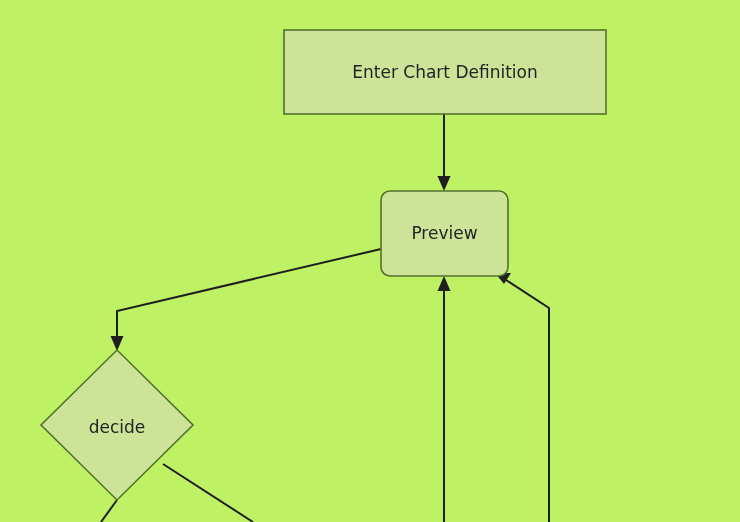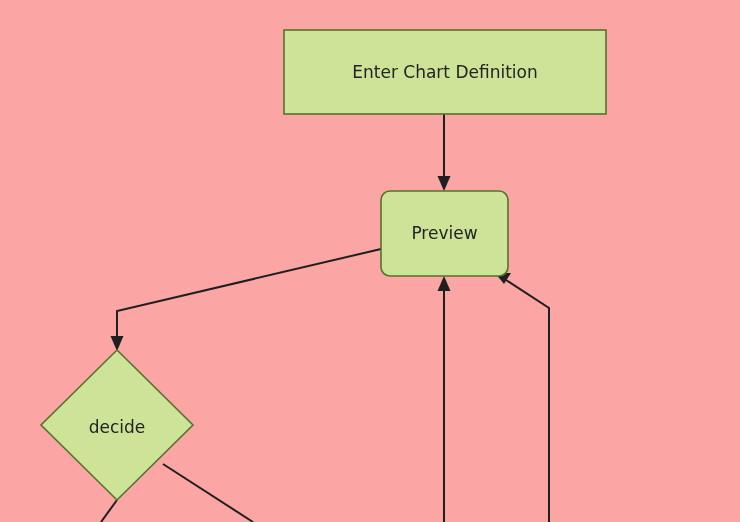--- a/index.html
+++ b/index.html
@@ -10,21 +10,21 @@
   body {
     width: 740px;
     height: 522px;
     overflow: hidden;
     font-family: "DejaVu Sans", sans-serif;
   }
   #canvas {
     position: relative;
     width: 740px;
     height: 522px;
-    background: #fca5a5;
+    background: #bef264;
   }
   svg#flow {
     position: absolute;
     top: 0;
     left: 0;
     width: 740px;
     height: 522px;
     display: block;
   }
   .node-shape {

